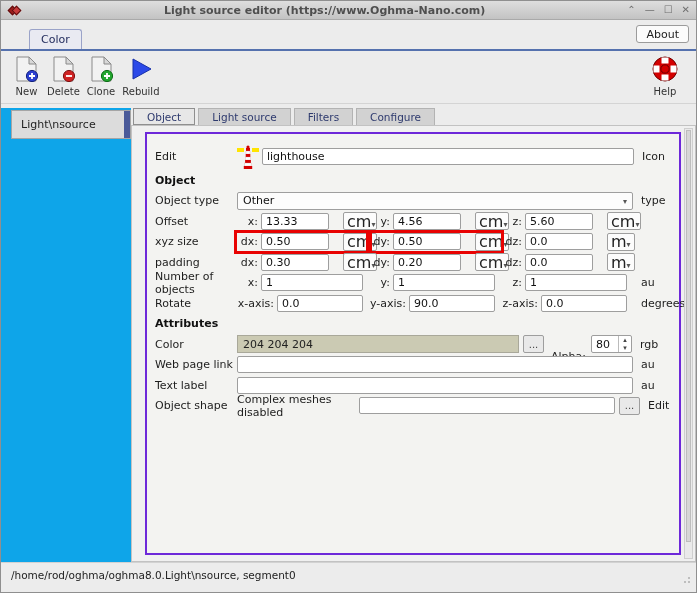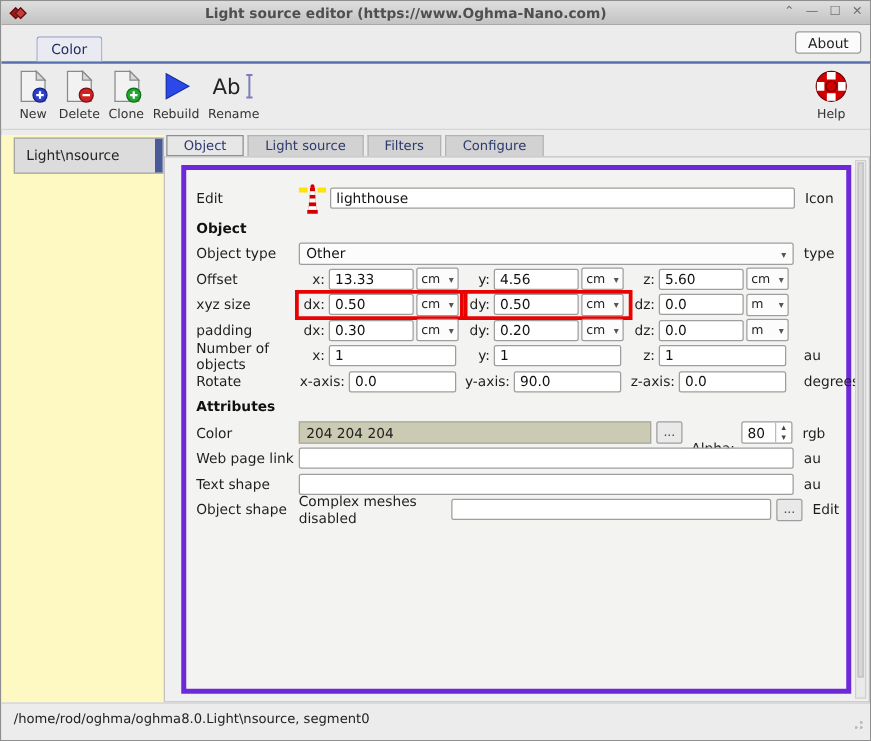--- a/index.html
+++ b/index.html
@@ -34,58 +34,58 @@
   
   .toolbar { height:53px; display:flex; align-items:flex-start; padding:3px 10px 0 12px;
              border-bottom:1px solid #d4d4d4; background:#ececec; }
   .tool { display:flex; flex-direction:column; align-items:center; margin-right:7px; cursor:default; }
   .tool .ticon { height:30px; display:flex; align-items:center; justify-content:center; }
   .tool .tlabel { font-size:10px; color:#333; margin-top:2px; }
   .tb-spacer { flex:1; }
 
   
   .main { position:absolute; top:107px; left:0; right:0; bottom:30px; display:flex; }
-  .sidebar { width:130px; background:#fef9c3; position:relative; }
+  .sidebar { width:130px; background:#0ea5e9; position:relative; }
   .side-item { position:absolute; top:2px; left:10px; width:120px; height:29px;
                background:#dcdcdc; border:1px solid #a5a5a5; display:flex; align-items:center; }
   .side-item .strip { position:absolute; right:0; top:0; bottom:0; width:6px; background:#4a5a99; }
   .side-item .silabel { font-size:11px; color:#222; padding-left:9px; }
 
   .content { flex:1; position:relative; }
   .tabbar { height:17px; display:flex; margin-left:2px; }
   .tab { padding:0 13px; margin-right:3px; background:#d2d2d2; border:1px solid #b3b3b3;
          border-bottom:none; font-size:10.5px; color:#2e3a6e; display:flex; align-items:center; }
   .tab.sel { background:#e7e7e7; border:1px solid #8f8f8f; box-shadow:0 3px 0 -1px #4a5a99; }
 
   .pane { position:absolute; top:17px; left:0; right:0; bottom:0; background:#f0f0f0;
           border:1px solid #c2c2c2; }
   .panel { position:absolute; top:6px; left:13px; right:14px; bottom:6px;
-           background:#f3f3f1; border:4px solid #6d28d9; }
+           background:#f3f3f1; border:2px solid #6d28d9; }
   .vscroll { position:absolute; top:2px; right:2px; bottom:2px; width:9px;
              background:#eaeaea; border:1px solid #cfcfcf; }
   .vscroll .thumb { position:absolute; top:1px; left:1px; right:1px; height:96%;
              background:#d7d7d7; border:1px solid #bdbdbd; }
 
   
   .form { padding:9px 0 0 8px; }
   .frow { display:flex; align-items:center; height:20.5px; }
   .frow.tall { height:27px; }
   .lbl { width:82px; flex:none; font-size:11px; color:#1d1d1d; }
   .sect { font-size:11px; font-weight:bold; color:#111; }
   .fld { height:17px; border:1px solid #9e9e9e; border-radius:2px; background:#fff;
          font-size:11px; color:#111; padding:0 4px; font-family:"DejaVu Sans", sans-serif; outline:none; }
   .grp { display:flex; align-items:center; width:132px; flex:none; }
   .pfx { width:24px; flex:none; text-align:right; font-size:11px; color:#1d1d1d; padding-right:3px; }
   .pfx.wide { width:40px; }
   .grp .fld { width:68px; }
   .grp .fld.num { width:102px; }
   .grp .fld.rot { width:86px; }
-  .unit-dd { width:34px; height:18px; margin-left:2px; border:1px solid #9e9e9e; border-radius:2px;
+  .unit-dd { width:34px; height:18px; margin-left:14px; border:1px solid #9e9e9e; border-radius:2px;
              background:#fcfcfc; display:flex; align-items:center; justify-content:space-between;
-             padding:0 3px; font-size:10px; color:#222; }
+             padding:0 3px; font-size:16px; color:#222; }
   .dd-arrow::after { content:"▾"; font-size:8px; color:#555; }
   .hl { outline:3px solid #e80202; outline-offset:0px; }
   .right-lbl { font-size:11px; color:#1d1d1d; margin-left:8px; white-space:nowrap; }
   .wide-fld { width:372px; }
   .wider-fld { width:396px; }
   .combo { width:396px; height:18px; border:1px solid #9e9e9e; border-radius:2px; background:#fcfcfc;
            display:flex; align-items:center; justify-content:space-between; padding:0 5px;
            font-size:11px; color:#111; }
   .lh-icon { width:22px; height:26px; margin-right:3px; flex:none; }
 
@@ -172,29 +172,20 @@
       </span>
       <span class="tlabel">Clone</span>
     </div>
     <div class="tool">
       <span class="ticon">
         <svg width="26" height="26" viewBox="0 0 26 26">
             <path d="M5 3 L23 13 L5 23 z" fill="#2b49e8" stroke="#1730a8"></path>
           </svg>
       </span>
       <span class="tlabel">Rebuild</span>
-    </div>
-    <div class="tool">
-      <span class="ticon">
-        <svg width="38" height="28" viewBox="0 0 38 28">
-            <text x="2" y="20" font-family="DejaVu Sans" font-size="17" fill="#222">Ab</text>
-            <path d="M29 5 h5 M29 23 h5 M31.5 5 v18" stroke="#7d7db8" stroke-width="1.6" fill="none"></path>
-          </svg>
-      </span>
-      <span class="tlabel">Rename</span>
     </div>
     <div class="tb-spacer"></div>
     <div class="tool">
       <span class="ticon">
         <svg width="28" height="28" viewBox="0 0 28 28">
             <circle cx="14" cy="14" r="12" fill="#d40000" stroke="#6e0000"></circle>
             <g fill="#fff">
               <path d="M10.5 2.5 h7 v6 h-7 z"></path>
               <path d="M10.5 19.5 h7 v6 h-7 z"></path>
               <path d="M2.5 10.5 h6 v7 h-6 z"></path>
@@ -401,21 +392,21 @@
               <span class="right-lbl">rgb</span>
             </div>
 
             <div class="frow">
               <span class="lbl">Web page link</span>
               <input class="fld wider-fld" value="" style="">
               <span class="right-lbl">au</span>
             </div>
 
             <div class="frow">
-              <span class="lbl">Text shape</span>
+              <span class="lbl">Text label</span>
               <input class="fld wider-fld" value="" style="">
               <span class="right-lbl">au</span>
             </div>
 
             <div class="frow">
               <span class="lbl">Object shape</span>
               <span class="static-txt">Complex meshes disabled</span>
               <input class="fld shape-fld" value="" style="">
               <div class="mini-btn">...</div>
               <span class="right-lbl">Edit</span>

